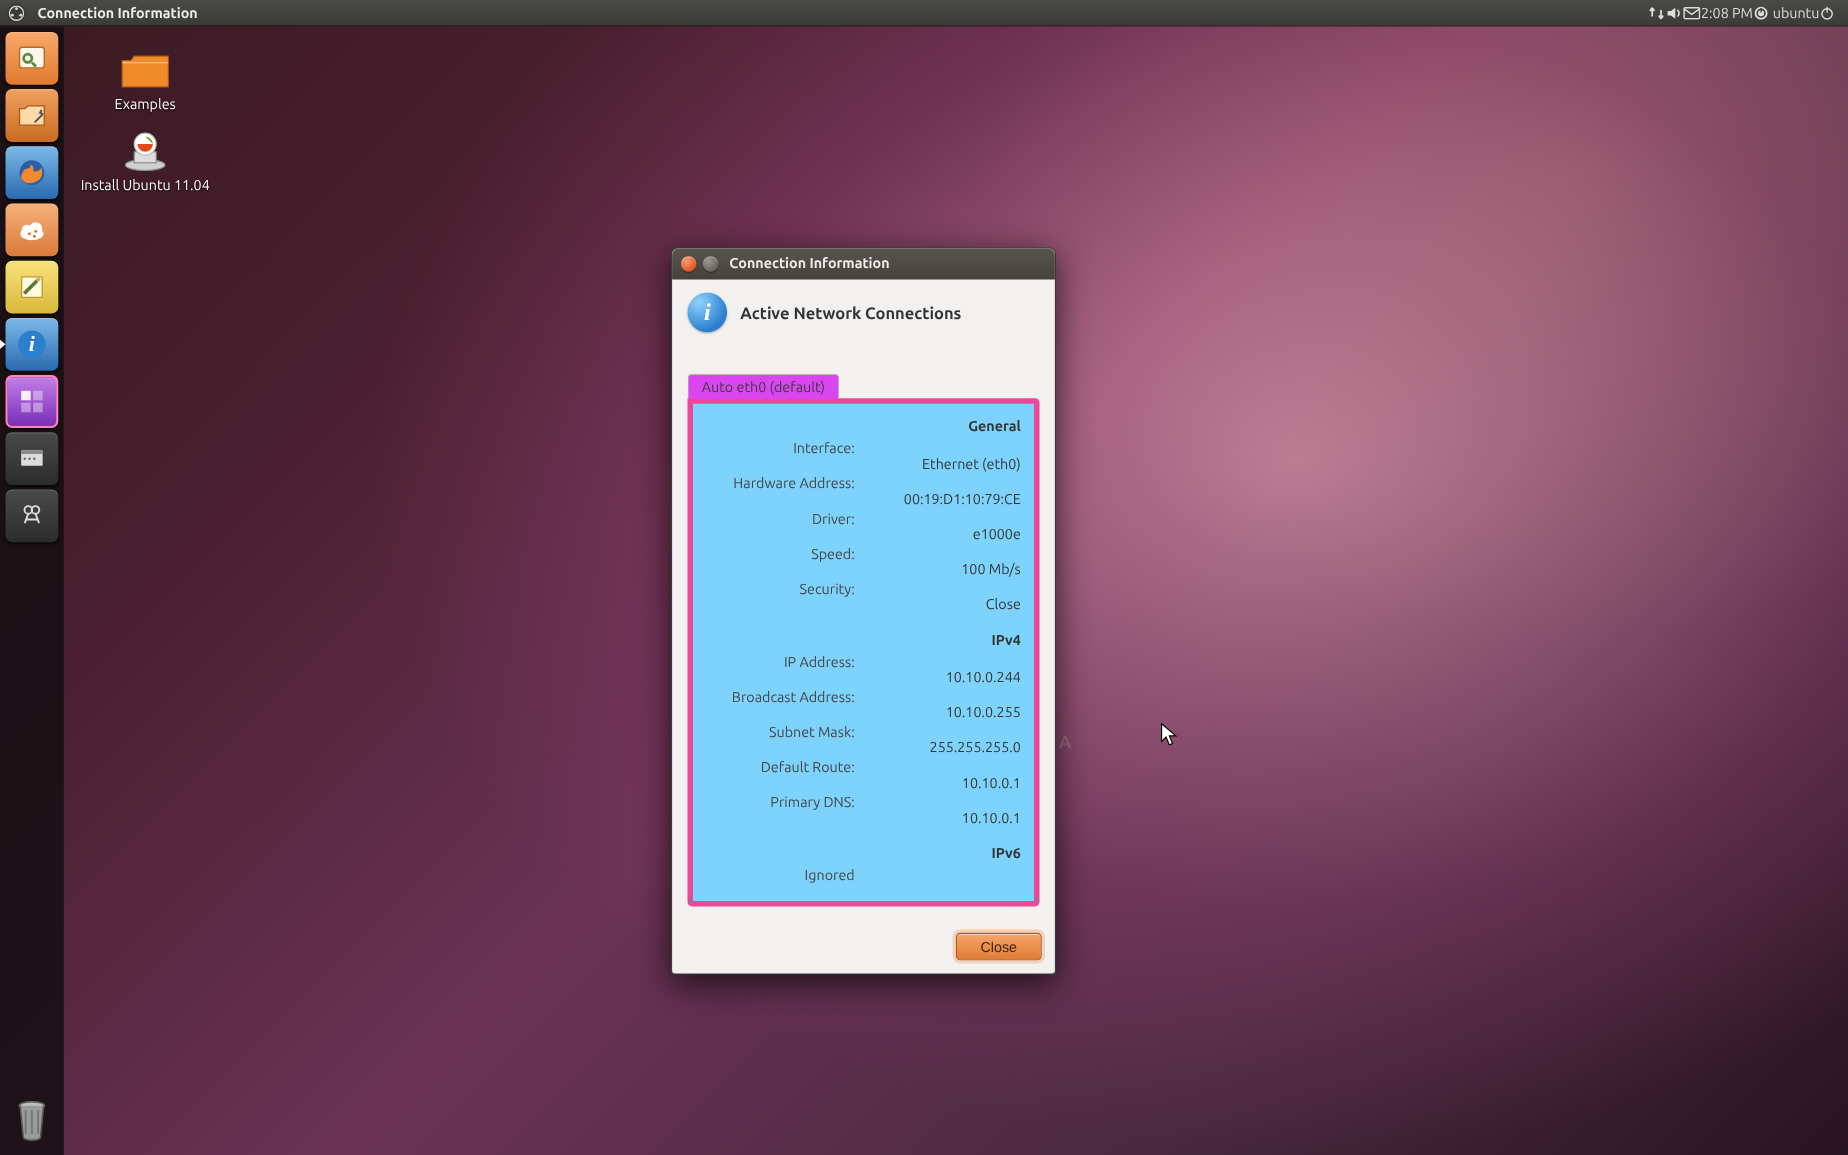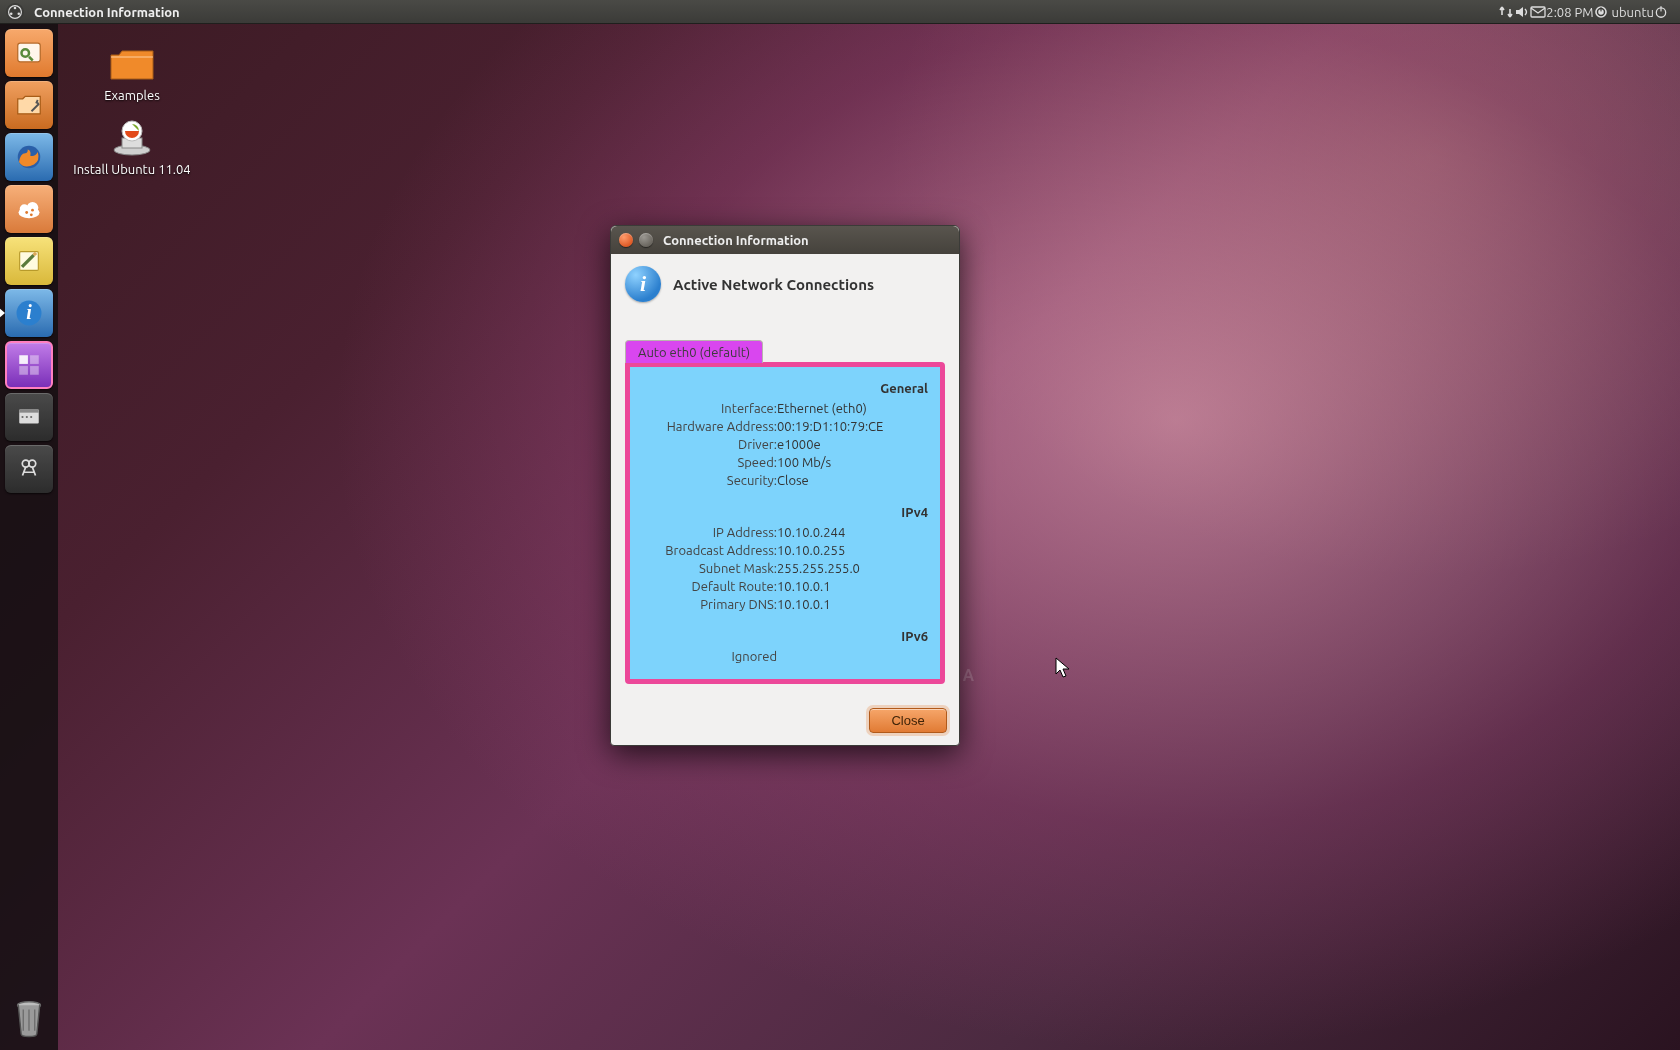--- a/index.html
+++ b/index.html
@@ -111,21 +111,21 @@
   .tab {
     padding: 4px 12px; border: 1px solid #b8b4ad; border-bottom: none;
     border-radius: 4px 4px 0 0; background:#d946ef; font-size:13px;
     position: relative; top:1px;margin-top:31px;
   }
   .tabpane {
     border: 5px solid #ec4899; border-radius: 0 4px 4px 4px;
     padding: 10px 12px 14px; background:#7dd3fc;text-align:right;
   }
   .section-title { font-weight:bold; margin: 4px 0 4px; color:#333; }
-  .kv { display:flex; font-size:13px; padding: 2px 0; }
+  .kv { display:flex; font-size:13px; padding: 2px 0; flex-direction: column; }
   .kv .k { width: 135px; color:#444; }
   .kv .v { color:#333; }
   .gap { height:12px; }
 
   .dialog-actions { display:flex; justify-content:flex-end; padding: 10px 12px 12px; align-items: center; }
   .btn-close {
     min-width: 78px; padding: 4px 14px;
     background: linear-gradient(#f6a66a,#e17b34);
     border: 1px solid #b15a1a; border-radius: 4px;
     color: #402408; font-size: 13px;

